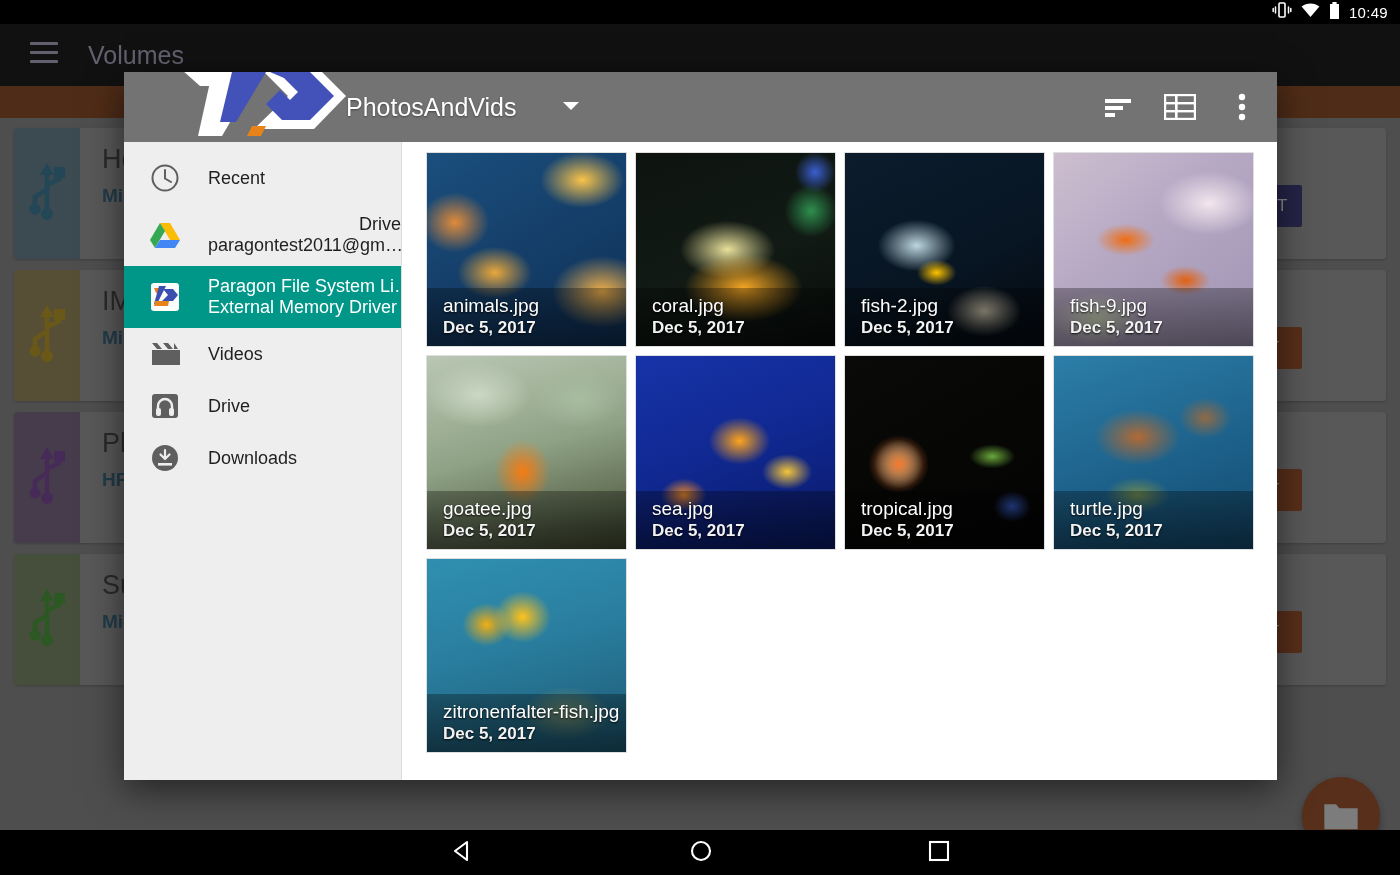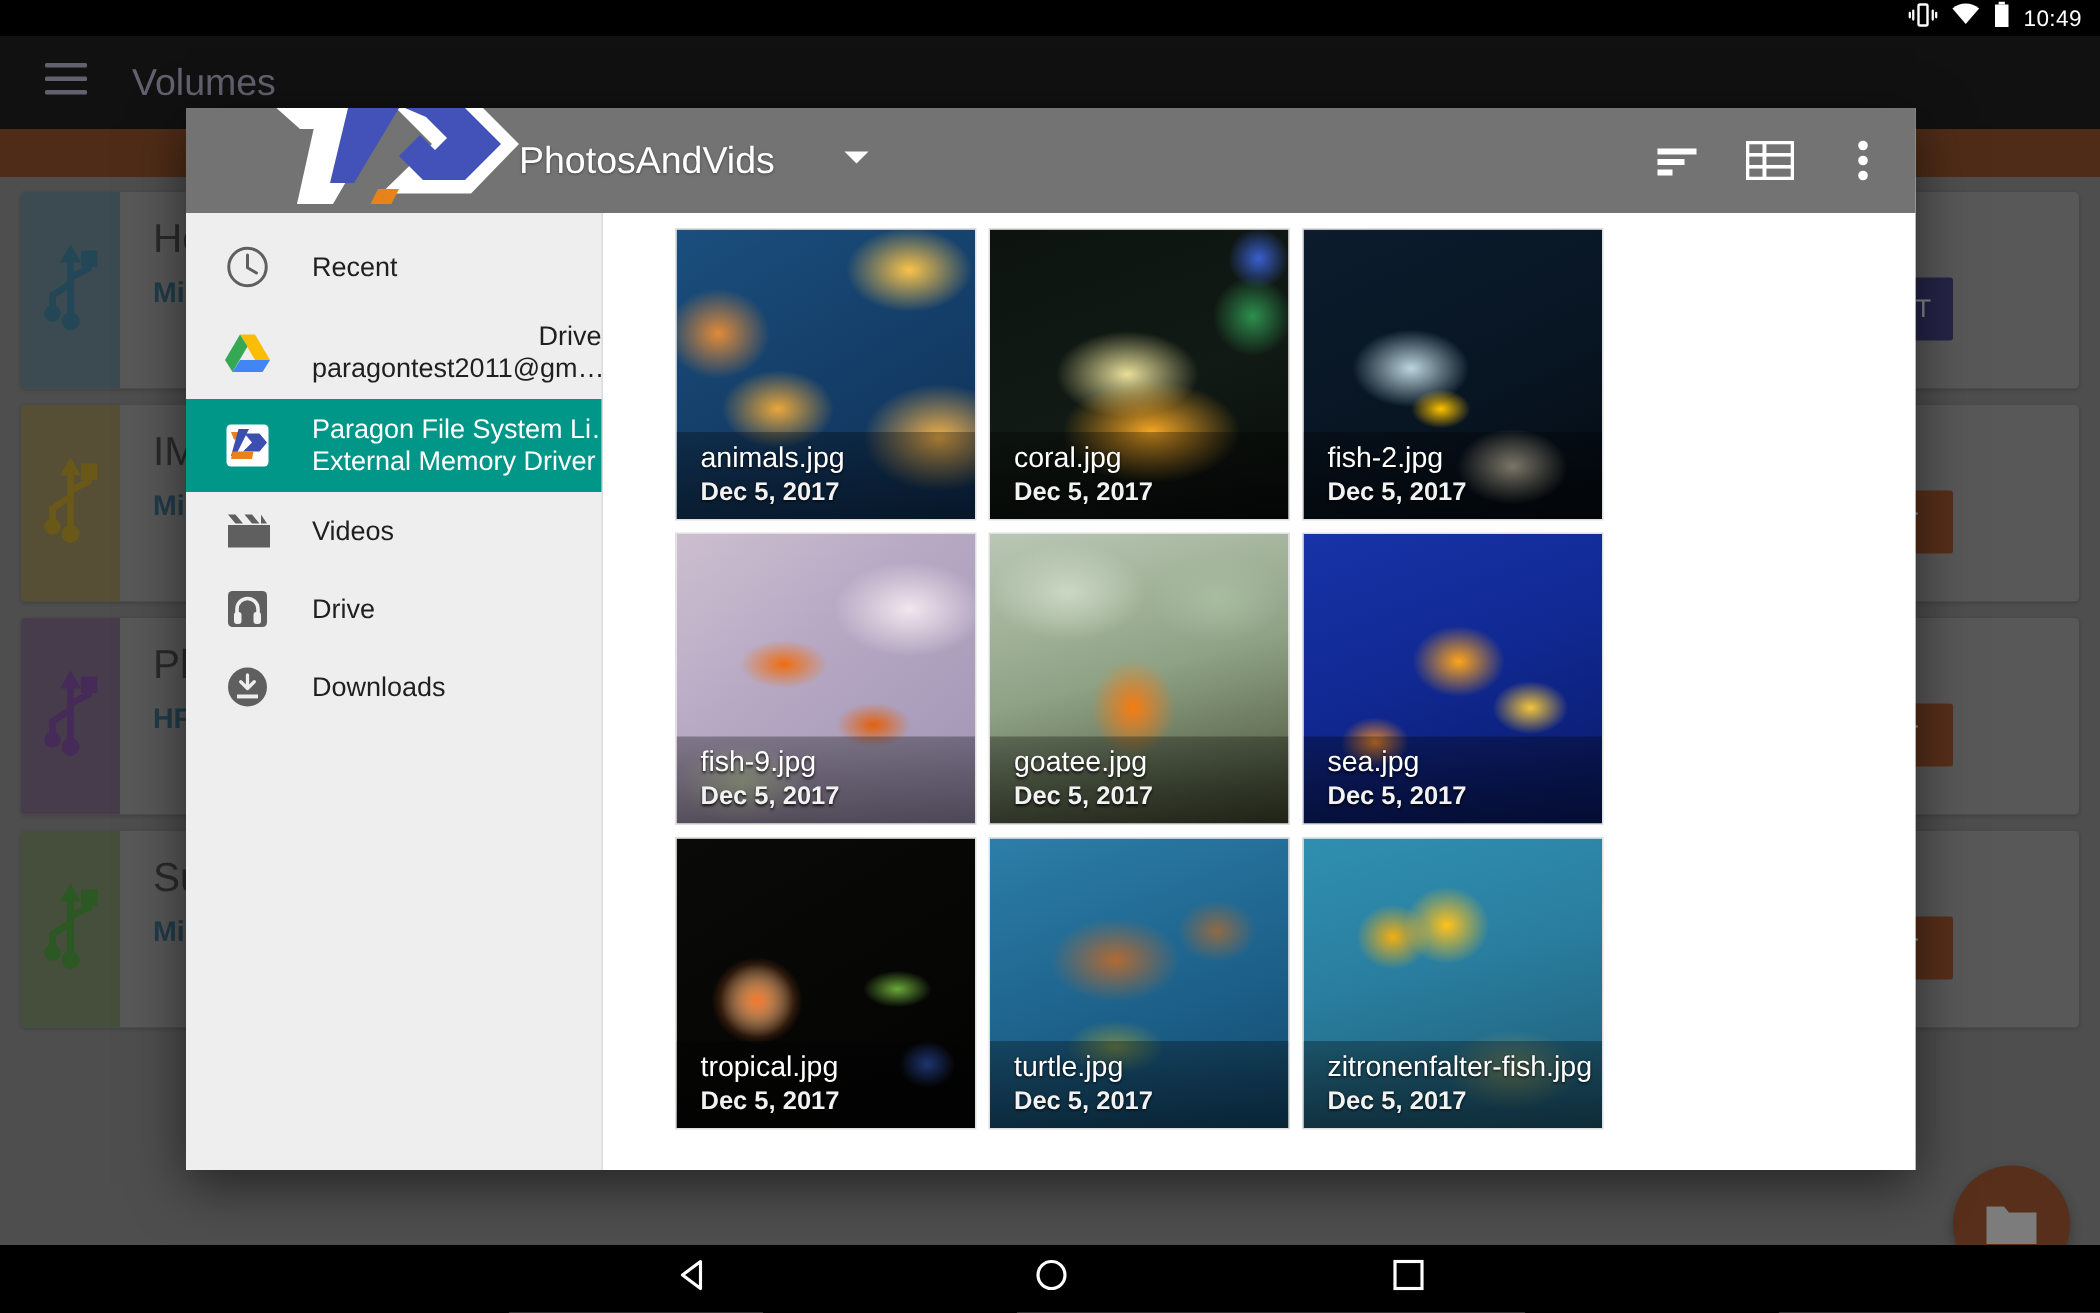--- a/index.html
+++ b/index.html
@@ -54,21 +54,21 @@
   #sidebar{ width:278px; background:#eeeeee; border-right:1px solid #dcdcdc; padding-top:10px; }
   .side-item{ display:flex; align-items:center; height:52px; padding:0 0 0 22px; }
   .side-item.tall{ height:62px; }
   .side-item.active{ background:#009688; }
   .side-ico{ width:38px; min-width:38px; display:flex; align-items:center; justify-content:center; margin-right:24px; }
   .side-txt{ display:flex; flex-direction:column; justify-content:center; overflow:hidden; }
   .side-l1{ font-size:18px; color:#1f1f1f; white-space:nowrap;text-align:right; }
   .side-l2{ font-size:18px; color:#1f1f1f; white-space:nowrap; }
   .side-item.active .side-l1,.side-item.active .side-l2{ color:#fff; }
 
-  #filegrid{ flex:1; background:#fff; padding:10px 0 0 24px;margin-left:24px; }
+  #filegrid{ flex:1; background:#fff; padding:10px 0 0 24px; }
   .grid{ display:flex; flex-wrap:wrap; gap:8px; }
   .thumb{ position:relative; width:201px; height:195px; overflow:hidden;
     border:1px solid #dfdfdf; }
   .thumb .art{ position:absolute; inset:0; }
   .thumb .cap{ position:absolute; left:0; right:0; bottom:0; height:58px;
     background:linear-gradient(to bottom, rgba(0,0,0,.30), rgba(0,0,0,.52)); padding:6px 0 0 16px; }
   .cap-name{ color:#fff; font-size:19px; text-shadow:0 1px 2px rgba(0,0,0,.85); line-height:1.25; }
   .cap-date{ color:#f2f2f2; font-size:17px; font-weight:bold; text-shadow:0 1px 2px rgba(0,0,0,.85); }
 
   

